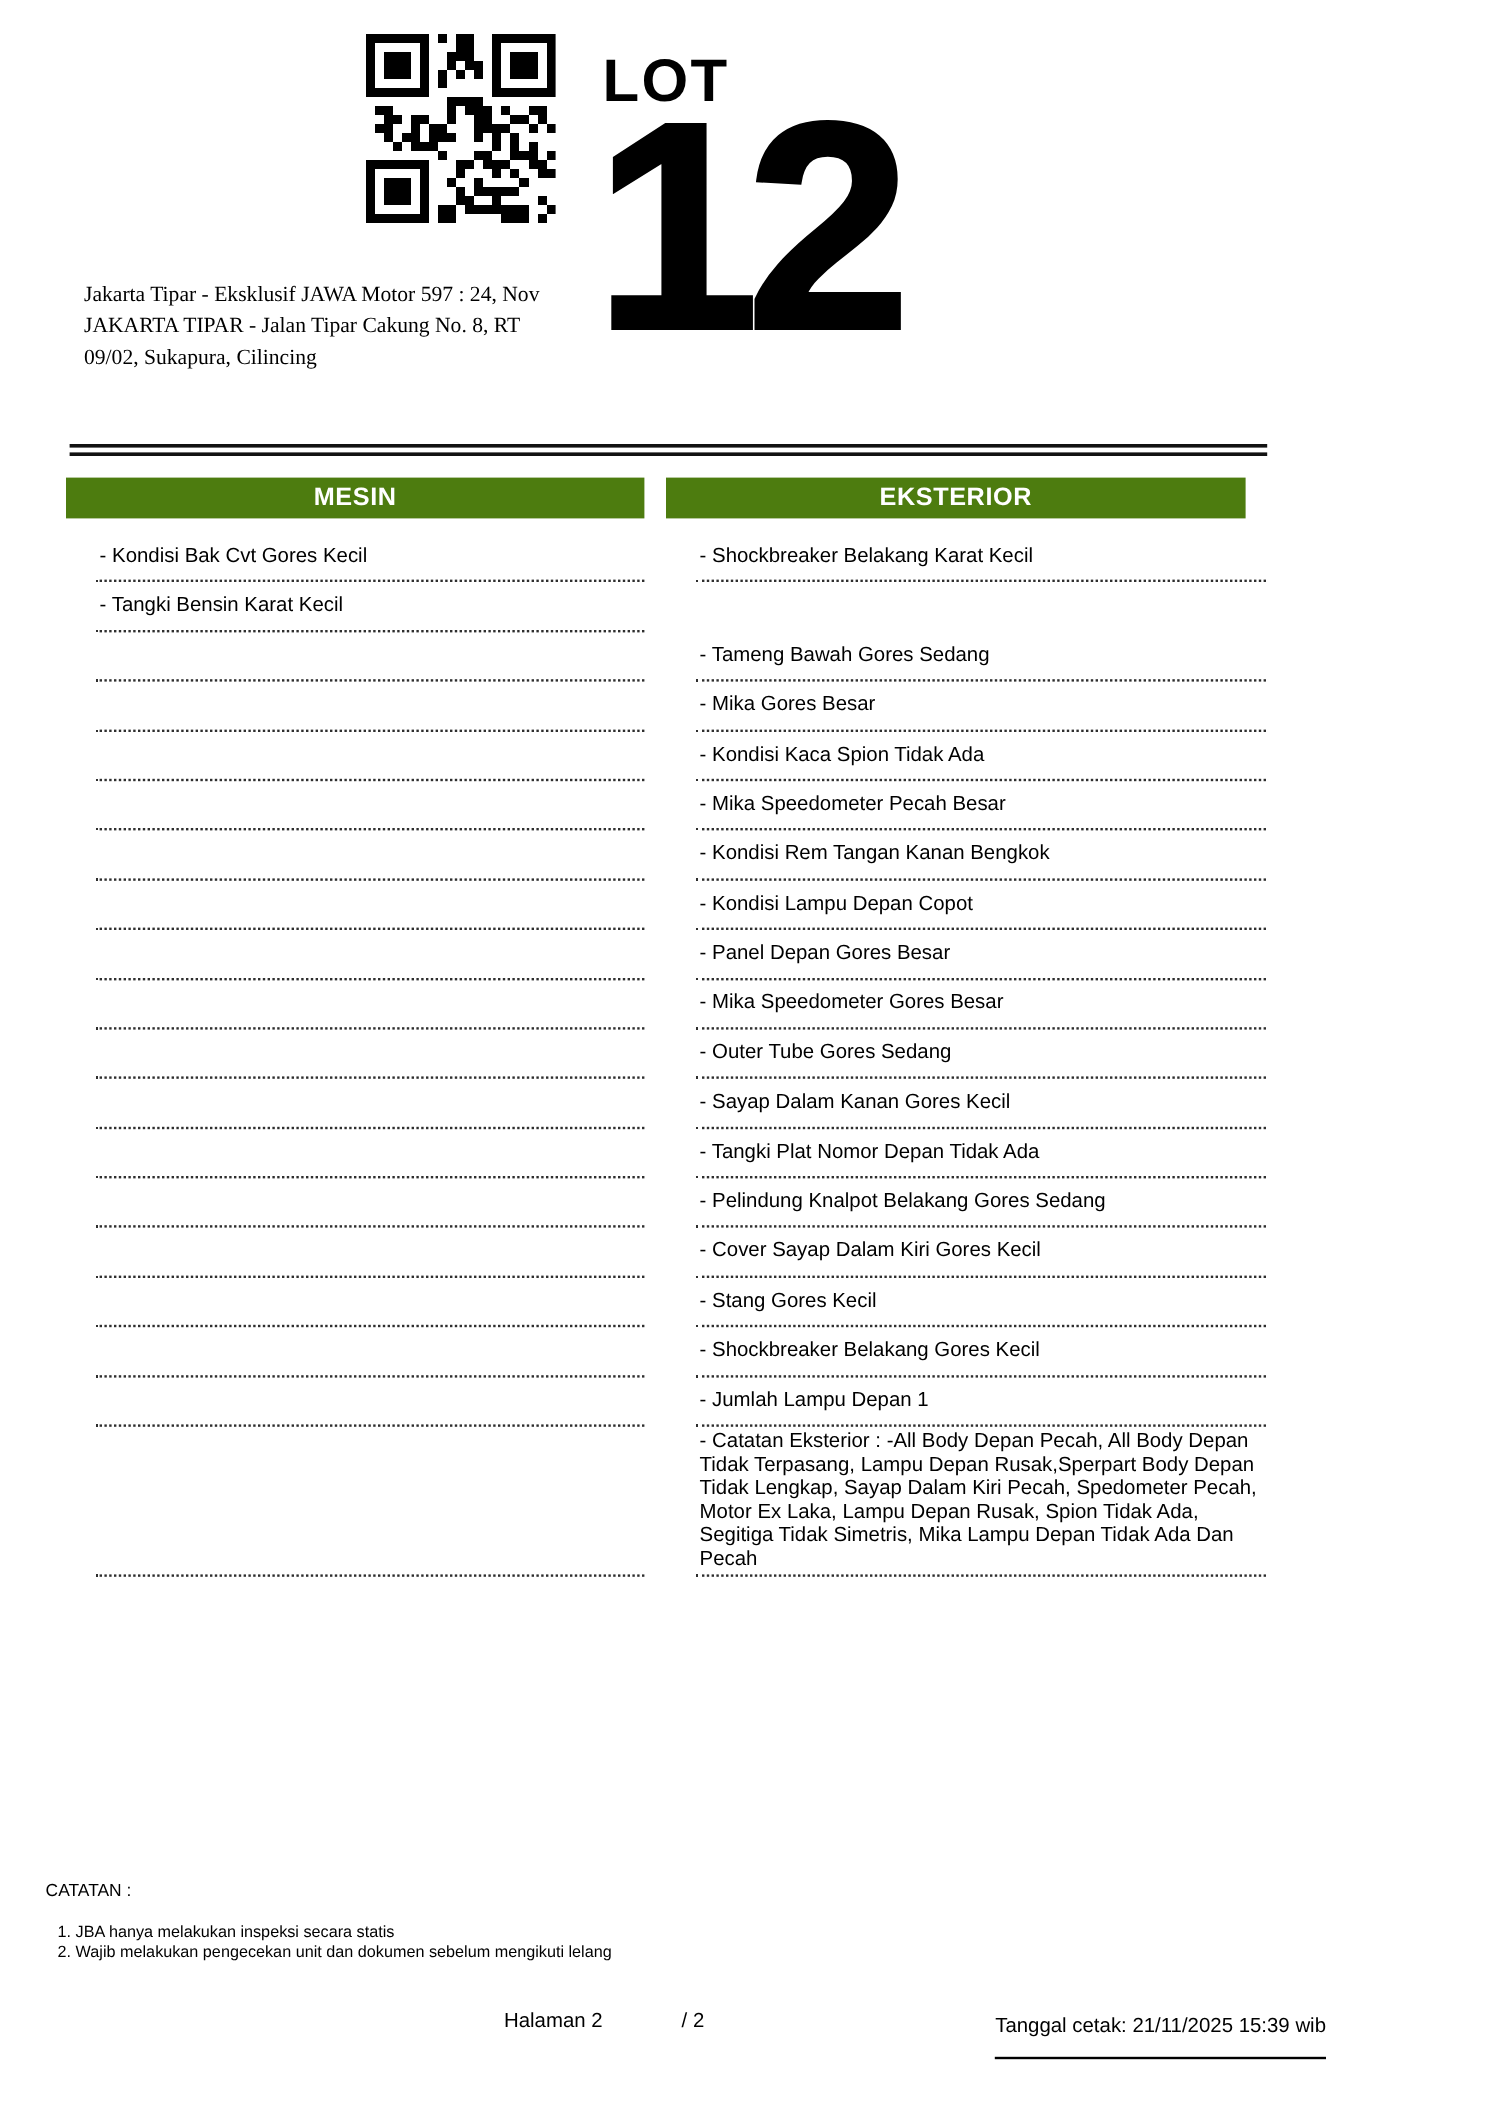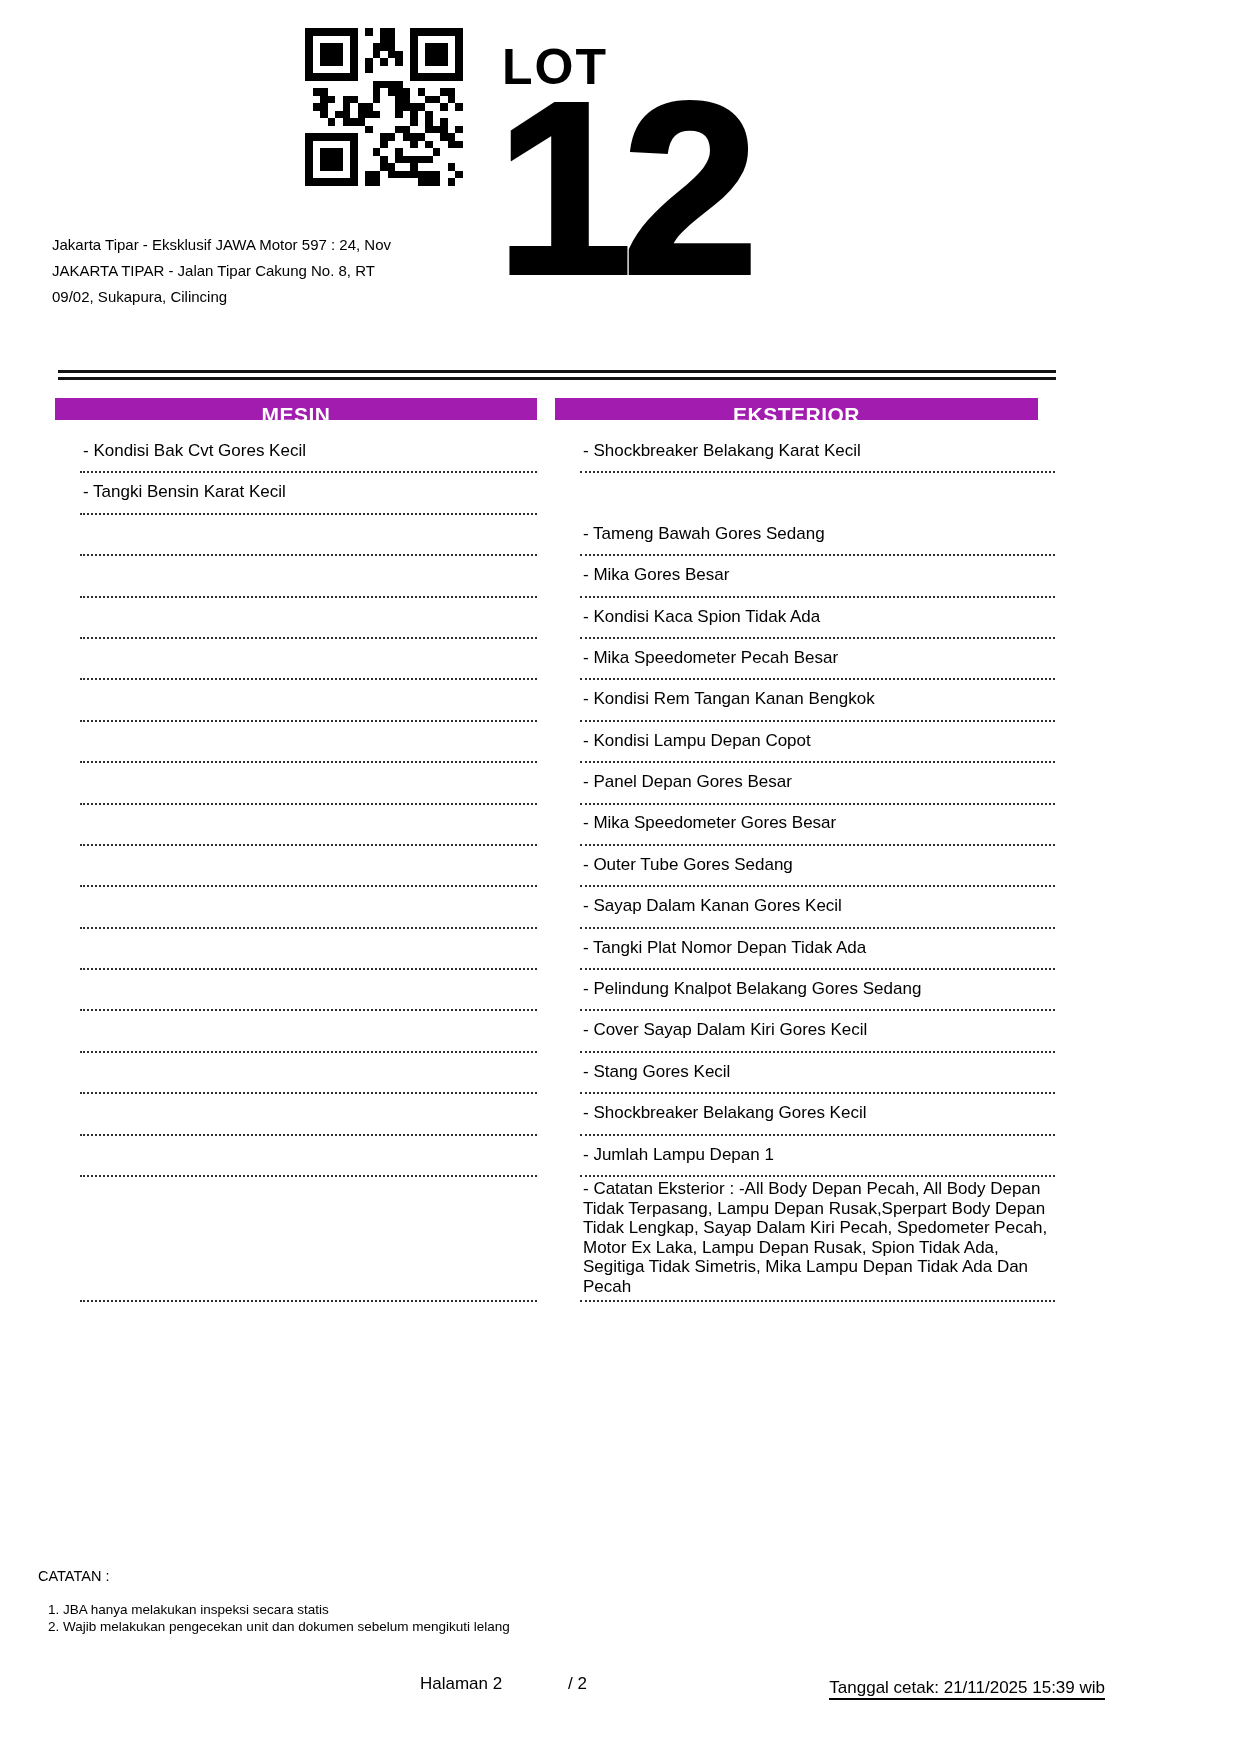--- a/index.html
+++ b/index.html
@@ -15,33 +15,33 @@
   .top { position: relative; height: 370px; }
   .qr { position: absolute; left: 305px; top: 28px; width: 158px; height: 158px; }
   .qr svg { display: block; }
   .lot-block { position: absolute; left: 502px; top: 42px; }
   .lot-label { font-size: 50px; font-weight: bold; letter-spacing: 2px; line-height: 1; }
   .lot-number {
     font-size: 245px; font-weight: bold; line-height: 0.82;
     letter-spacing: -10px; margin-top: -4px; margin-left: -6px;
     -webkit-text-stroke: 4px #000;
   }
-  .address { position: absolute; left: 52px; top: 232px; font-size: 15px; line-height: 26px; }
+  .address { position: absolute; left: 70px; top: 232px; font-size: 18px; line-height: 26px; font-family: Liberation Serif, serif; }
 
   .double-rule {
     margin-left: 58px; width: 998px; height: 10px;
     border-top: 3px solid #121212; border-bottom: 3px solid #121212;
   }
 
   
   .cond-table { margin-top: 18px; }
   .t-row { display: grid; grid-template-columns: 482px 500px; column-gap: 18px; margin-left: 55px; }
   .col-header {
-    background: #a21caf; color: #fff; font-weight: bold; font-size: 21px;
-    text-align: center; height: 22px; line-height: 34px; letter-spacing: 0.5px;
+    background: #4d7c0f; color: #fff; font-weight: bold; font-size: 21px;
+    text-align: center; height: 34px; line-height: 34px; letter-spacing: 0.5px;
   }
   .col-header-right { width: 483px; }
   .t-row.first-row { margin-top: 12px; }
   .cell {
     border-bottom: 2px dotted #2e2e2e;
     min-height: 41.4px;
     display: flex; align-items: center;
     font-size: 17px; line-height: 19.5px;
     padding: 2px 3px 4px 3px;
     margin-left: 25px;
@@ -50,21 +50,21 @@
   
   .notes { position: absolute; left: 38px; top: 1568px; }
   .notes-title { font-size: 14.5px; margin-bottom: 17px; }
   .note { font-size: 13.5px; margin-left: 10px; line-height: 17px; }
 
   .page-footer { position: absolute; left: 0; right: 0; top: 1672px; height: 40px; }
   .halaman { position: absolute; left: 420px; top: 2px; font-size: 17px; }
   .page-total { position: absolute; left: 568px; top: 2px; font-size: 17px; }
   .print-date {
     position: absolute; right: 135px; top: 6px; font-size: 17px;
-    padding-bottom: 0; border-bottom: 2px solid #000;
+    padding-bottom: 16px; border-bottom: 2px solid #000;
   }
 </style>
 </head>
 <body>
 
 <div class="page">
 
   <div class="top">
     <div class="qr">
       <svg width="158" height="158" viewBox="0 0 21 21" shape-rendering="crispEdges">

